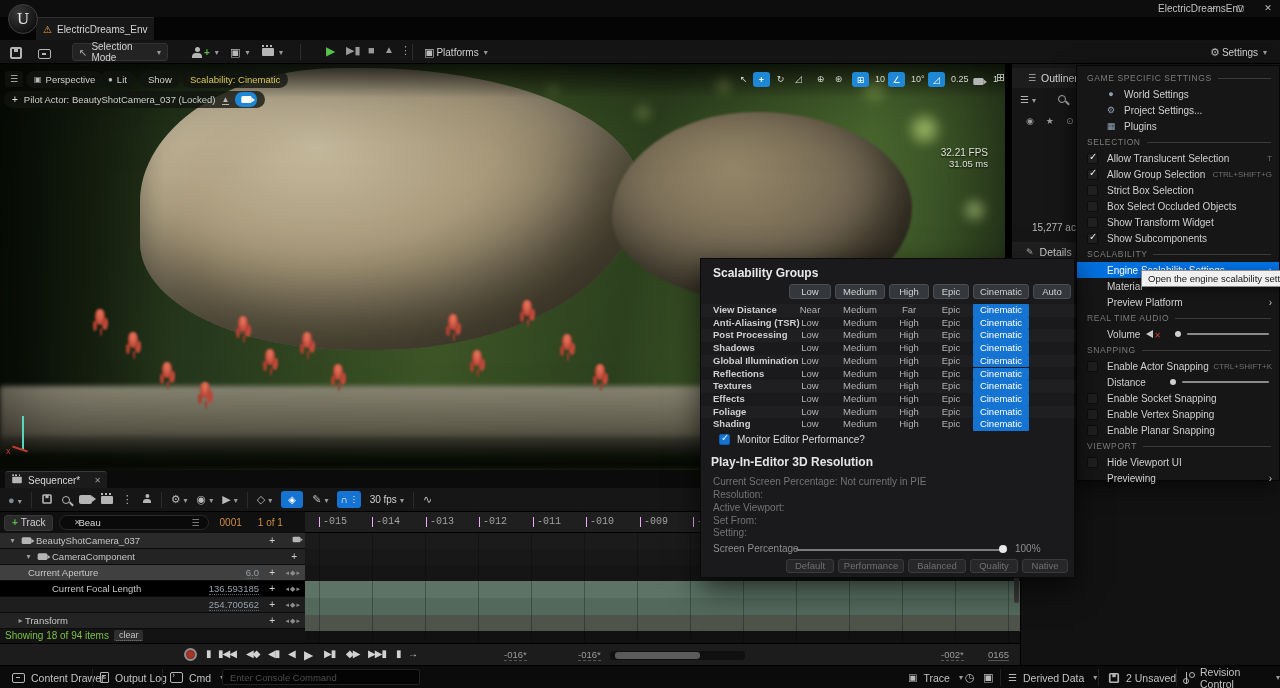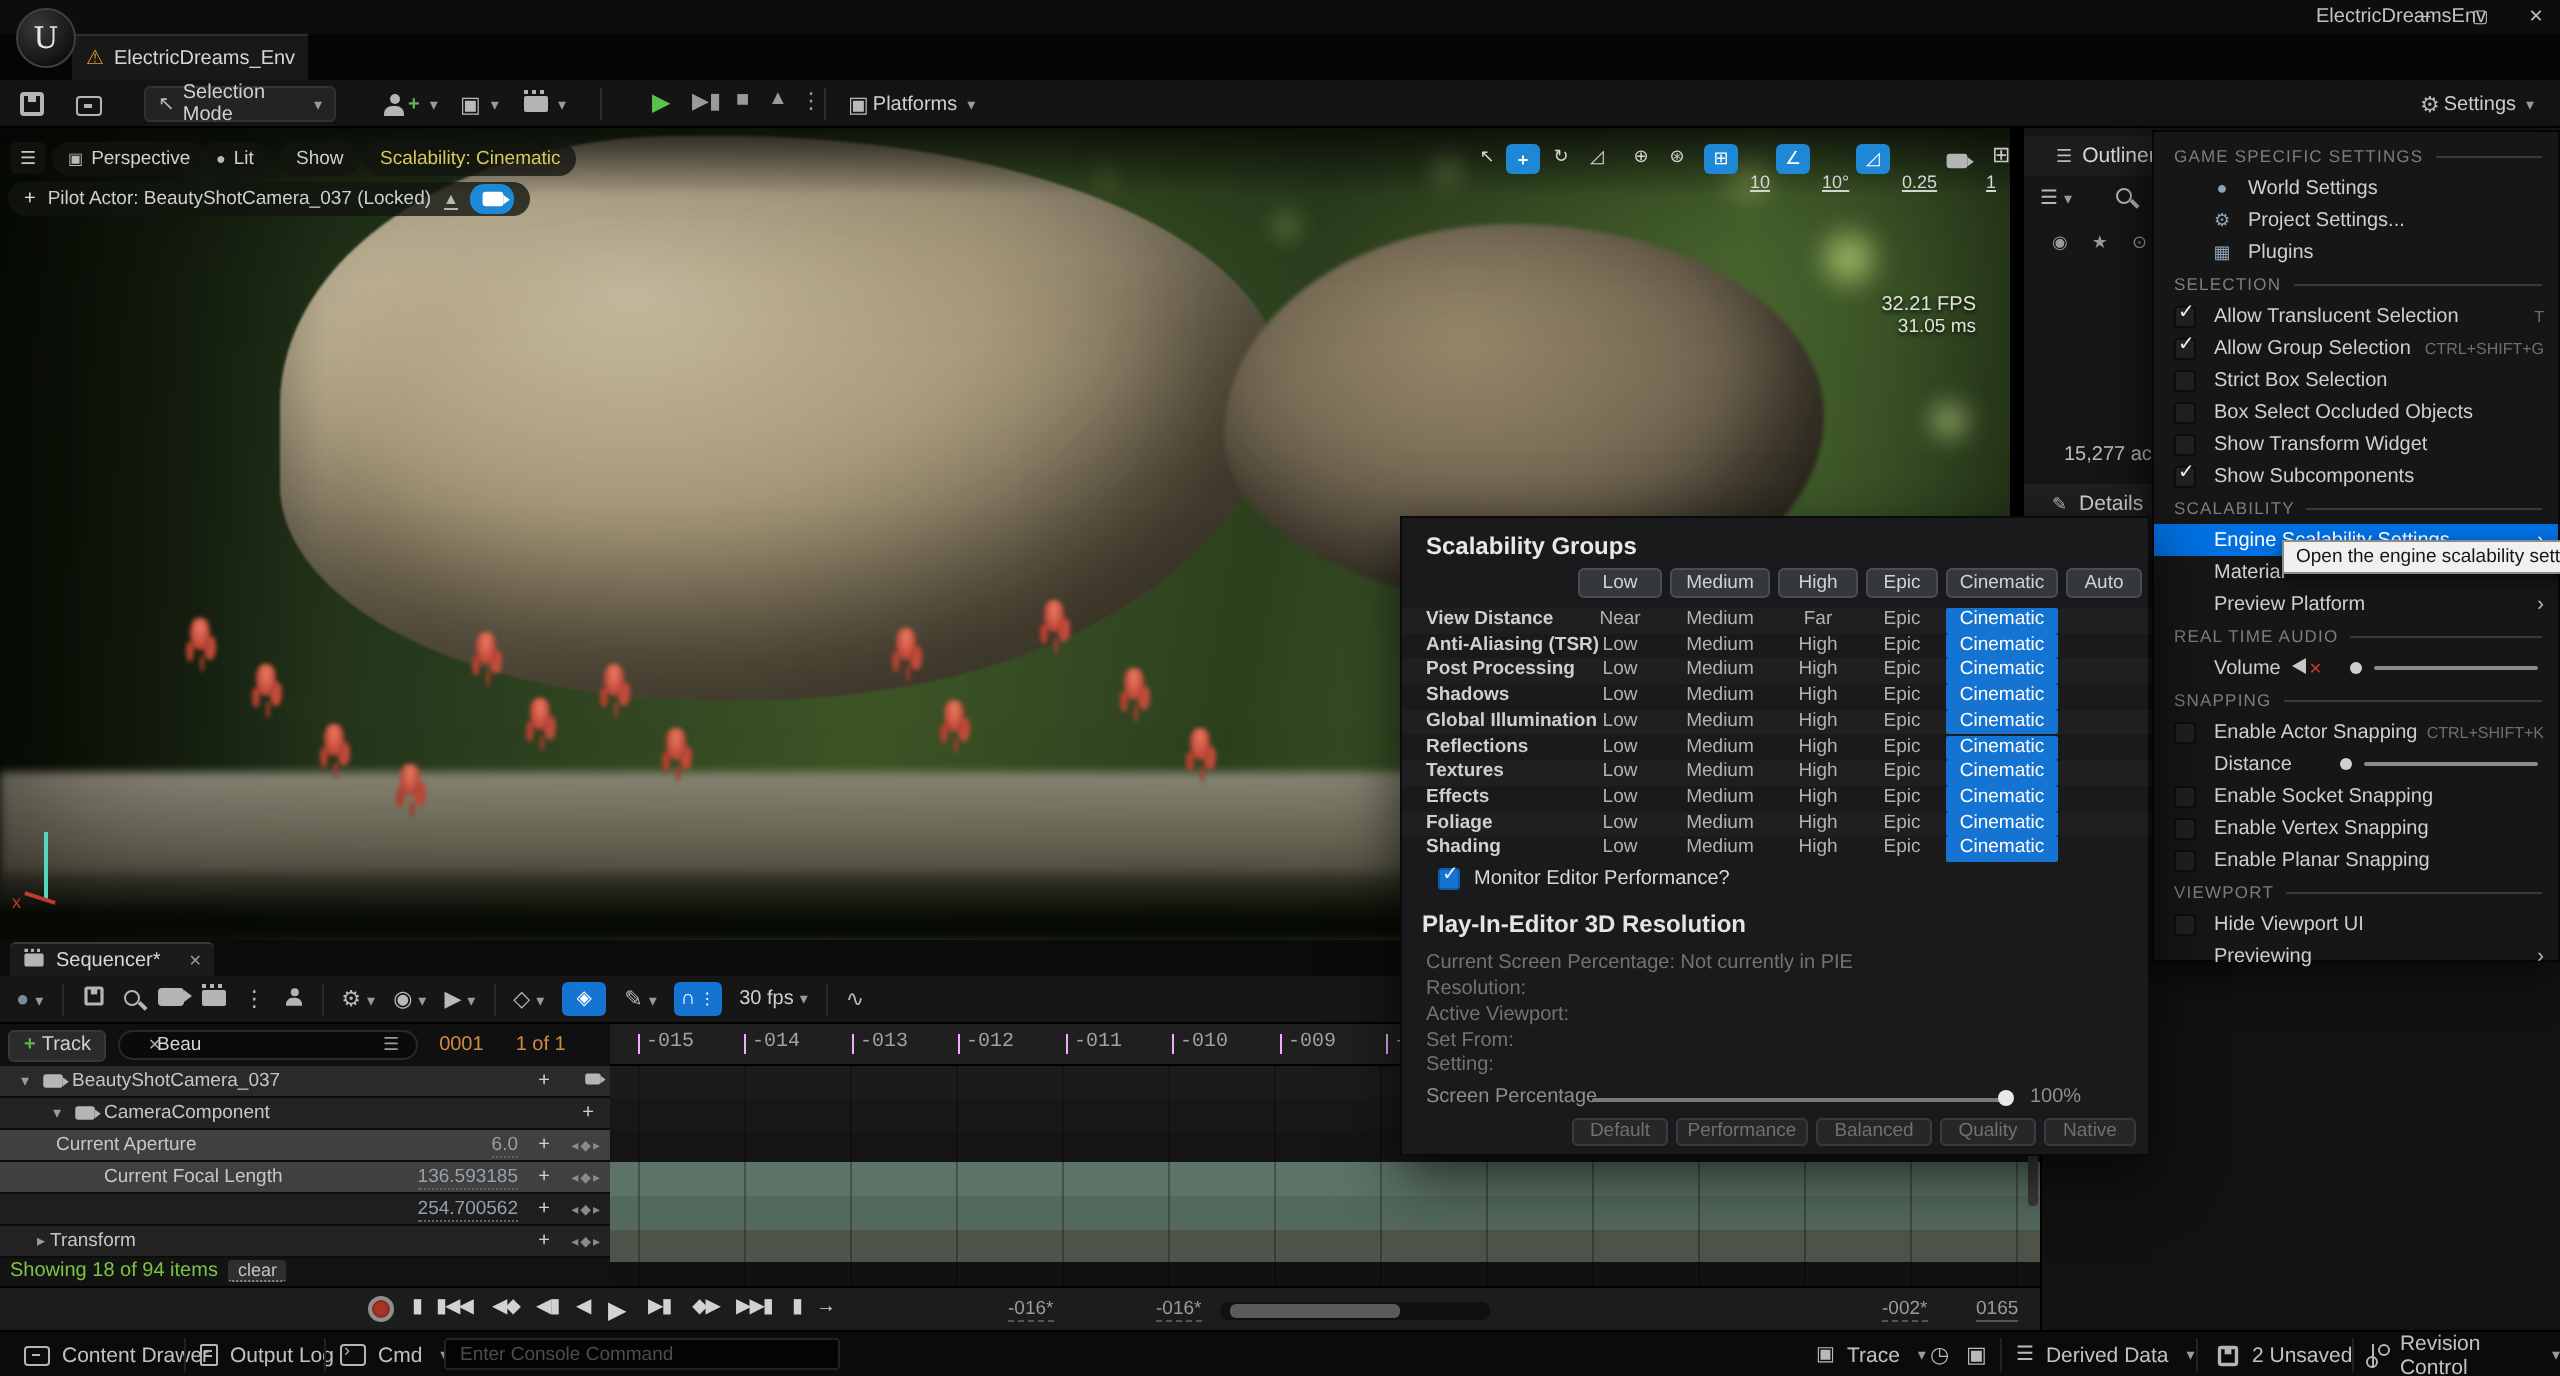--- a/index.html
+++ b/index.html
@@ -48,21 +48,21 @@
 #wall{left:0;top:322px;width:1005px;height:68px;background:linear-gradient(180deg,#908b7b,#6f6a5a 55%,#48443a);filter:blur(2.5px);opacity:.92;}
 #fg-dark{left:0;top:372px;width:1005px;height:34px;background:linear-gradient(180deg,rgba(10,14,7,.25),#0a0e06 75%);filter:blur(2px);}
 #vp-vignette{inset:0;box-shadow:inset 0 0 90px rgba(0,0,0,.55);}
 #vp-topfade{left:0;top:0;width:1005px;height:34px;background:linear-gradient(180deg,rgba(5,6,4,.75),transparent);}
 .fl{position:absolute;width:10px;height:16px;background:radial-gradient(ellipse at 50% 30%,#ea7c62,#c24a3a 60%,#8e2f26);border-radius:50% 50% 60% 60%;filter:blur(1px);box-shadow:5px 7px 0 -2px #c14a3a,-5px 9px 0 -3px #b0412f,1px 15px 0 -4px #a53c2c;}
 
 .vp-pill{position:absolute;height:17px;background:rgba(18,20,16,.78);border-radius:9px;display:flex;align-items:center;padding:0 8px;gap:4px;font-size:9.5px;color:#cdd0cc;}
 .vp-burger{position:absolute;left:5px;top:7px;width:18px;height:16px;background:rgba(18,20,16,.78);border-radius:3px;text-align:center;font-size:9px;line-height:16px;color:#c8c8c8;}
 .bluebox{display:inline-flex;align-items:center;justify-content:center;width:17px;height:15px;background:#1e87d6;border-radius:3px;color:#fff;font-size:9px;}
 .graybox{display:inline-flex;align-items:center;justify-content:center;width:17px;height:15px;border-radius:3px;color:#d6d6d6;font-size:9px;}
-.snapval{font-size:9px;color:#d3d6d2;margin:12px 3px;text-decoration:underline;}
+.snapval{font-size:9px;color:#d3d6d2;margin:0 3px;}
 #vp-warning{position:absolute;left:8px;top:89px;font-size:10.5px;color:#c0392b;text-shadow:0 1px 2px rgba(0,0,0,.8);font-weight:bold;}
 #vp-fps{position:absolute;right:17px;top:83px;text-align:right;color:#dfe5d6;text-shadow:0 1px 2px #000;}
 #vp-fps .l1{font-size:10px;}#vp-fps .l2{font-size:9.5px;}
 #gizmo{position:absolute;left:14px;top:352px;width:40px;height:44px;}
 #gizmo .vline{position:absolute;left:8px;top:0;width:2px;height:34px;background:#57d6bc;}
 #gizmo .xline{position:absolute;left:-2px;top:32px;width:16px;height:2px;background:#c03a2e;transform:rotate(18deg);}
 #gizmo .xlab{position:absolute;left:-8px;top:30px;color:#c03a2e;font-size:9px;}
 .i-cam{width:13px;height:9px;background:#b5b5b5;border-radius:2px;position:relative;display:inline-block;}
 .i-cam::after{content:"";position:absolute;right:-4px;top:1.5px;border-left:4px solid #b5b5b5;border-top:3px solid transparent;border-bottom:3px solid transparent;}
 .i-cam.w{background:#fff;}.i-cam.w::after{border-left-color:#fff;}
@@ -617,21 +617,21 @@
           <span class="i-cam" style="transform:scale(.75);margin:0 3px;"></span>
         <span>CameraComponent</span>
         <span class="plus" style="right:8px;">+</span>
       </div>
       <div class="trow" style="background:#404040;padding-left:28px;">
         <span>Current Aperture</span>
         <span class="val">6.0</span>
         <span class="plus">+</span>
           <span class="knav">◂◆▸</span>
       </div>
-      <div class="trow" style="background:#404040;padding-left:52px;">
+      <div class="trow" style="background:#000000;padding-left:52px;">
         <span>Current Focal Length</span>
         <span class="val">136.593185</span>
         <span class="plus">+</span>
           <span class="knav">◂◆▸</span>
       </div>
       <div class="trow" style="background:#1e1e1e;padding-left:52px;">
         <span style="font-size:9px;margin-top:27px;">Manual Focus Distance (Focus Settings)</span>
         <span class="val">254.700562</span>
         <span class="plus">+</span>
           <span class="knav">◂◆▸</span>

